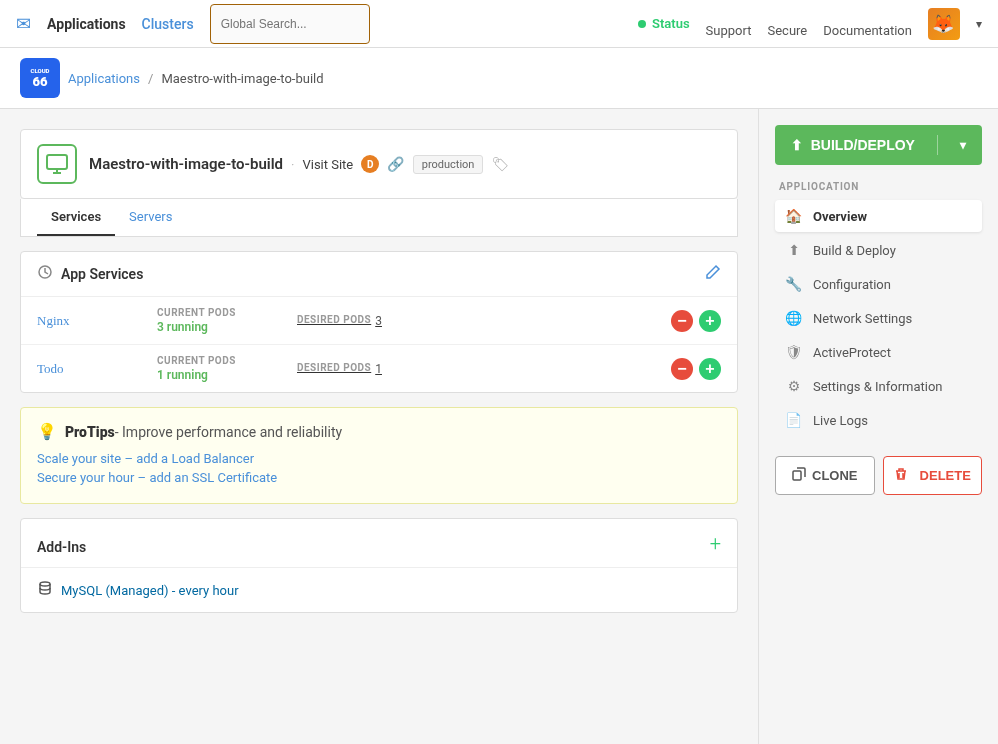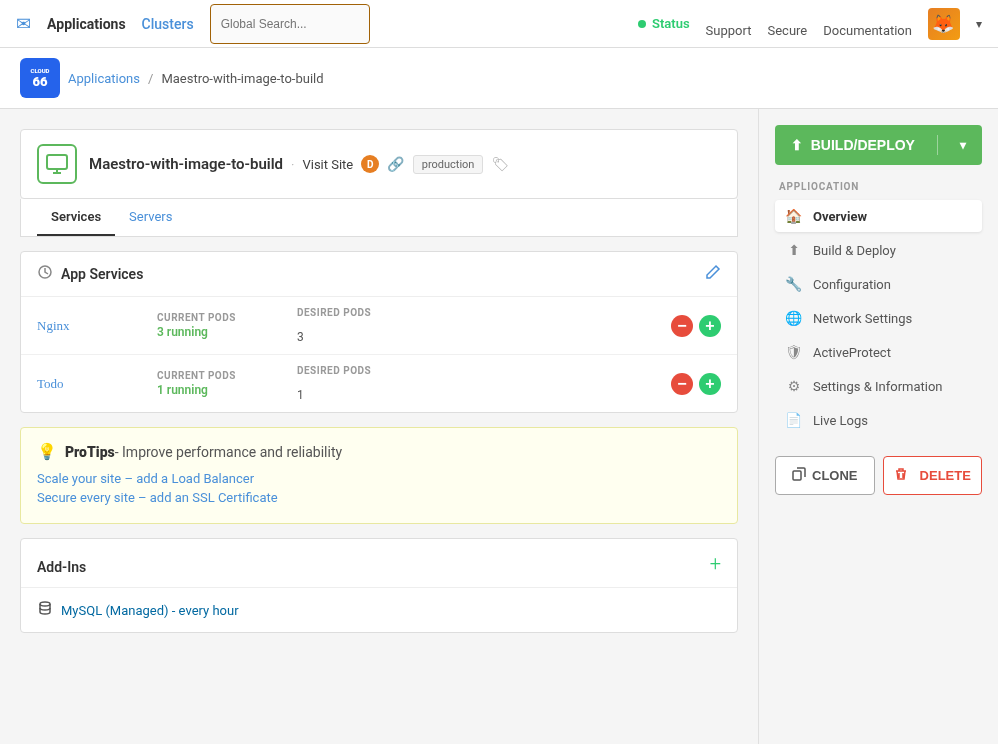--- a/index.html
+++ b/index.html
@@ -162,21 +162,21 @@
       align-items: center;
       padding: 10px 16px;
       border-bottom: 1px solid #f0f0f0;
       gap: 20px;
     }
     .service-row:last-child { border-bottom: none; }
     .service-name { color: #4a90d9; font-size: 13px; width: 100px; cursor: pointer; font-family: Liberation Serif, serif; }
     .pods-section { display: flex; flex-direction: column; gap: 2px; min-width: 120px; }
     .pods-label { font-size: 10px; font-weight: 700; color: #999; letter-spacing: 0.5px; text-transform: uppercase; }
     .pods-value { font-size: 12px; color: #5cb85c; font-weight: 600; }
-    .desired-section { display: flex; flex-direction: column; gap: 12px; min-width: 120px; }
+    .desired-section { display: flex; flex-direction: row; gap: 4px; min-width: 120px; text-decoration: underline; }
     .desired-label { font-size: 10px; font-weight: 700; color: #999; letter-spacing: 0.5px; text-transform: uppercase; }
     .desired-value { font-size: 12px; color: #555; }
     .pod-controls { display: flex; gap: 6px; margin-left: auto; }
     .pod-btn {
       width: 22px; height: 22px; border-radius: 50%;
       border: none; cursor: pointer;
       display: flex; align-items: center; justify-content: center;
       font-size: 16px; font-weight: 700; line-height: 1;
     }
     .pod-btn.minus { background: #e74c3c; color: #fff; }
@@ -387,21 +387,21 @@
     </div>
 
     <div class="protips-card">
       <div class="protips-title-row">
         <span class="bulb-icon">💡</span>
         <span class="protips-title">
           <strong>ProTips</strong><span>- Improve performance and reliability</span>
         </span>
       </div>
       <a class="protips-link">Scale your site – add a Load Balancer</a>
-      <a class="protips-link">Secure every site – add an SSL Certificate</a>
+      <a class="protips-link">Secure your hour – add an SSL Certificate</a>
     </div>
 
     <div class="section-card">
       <div class="addins-header">
         <span class="addins-title">Add-Ins</span>
         <span class="add-icon">+</span>
       </div>
       <div class="backups-section">
         <div class="backup-row">
           <span class="db-icon">

